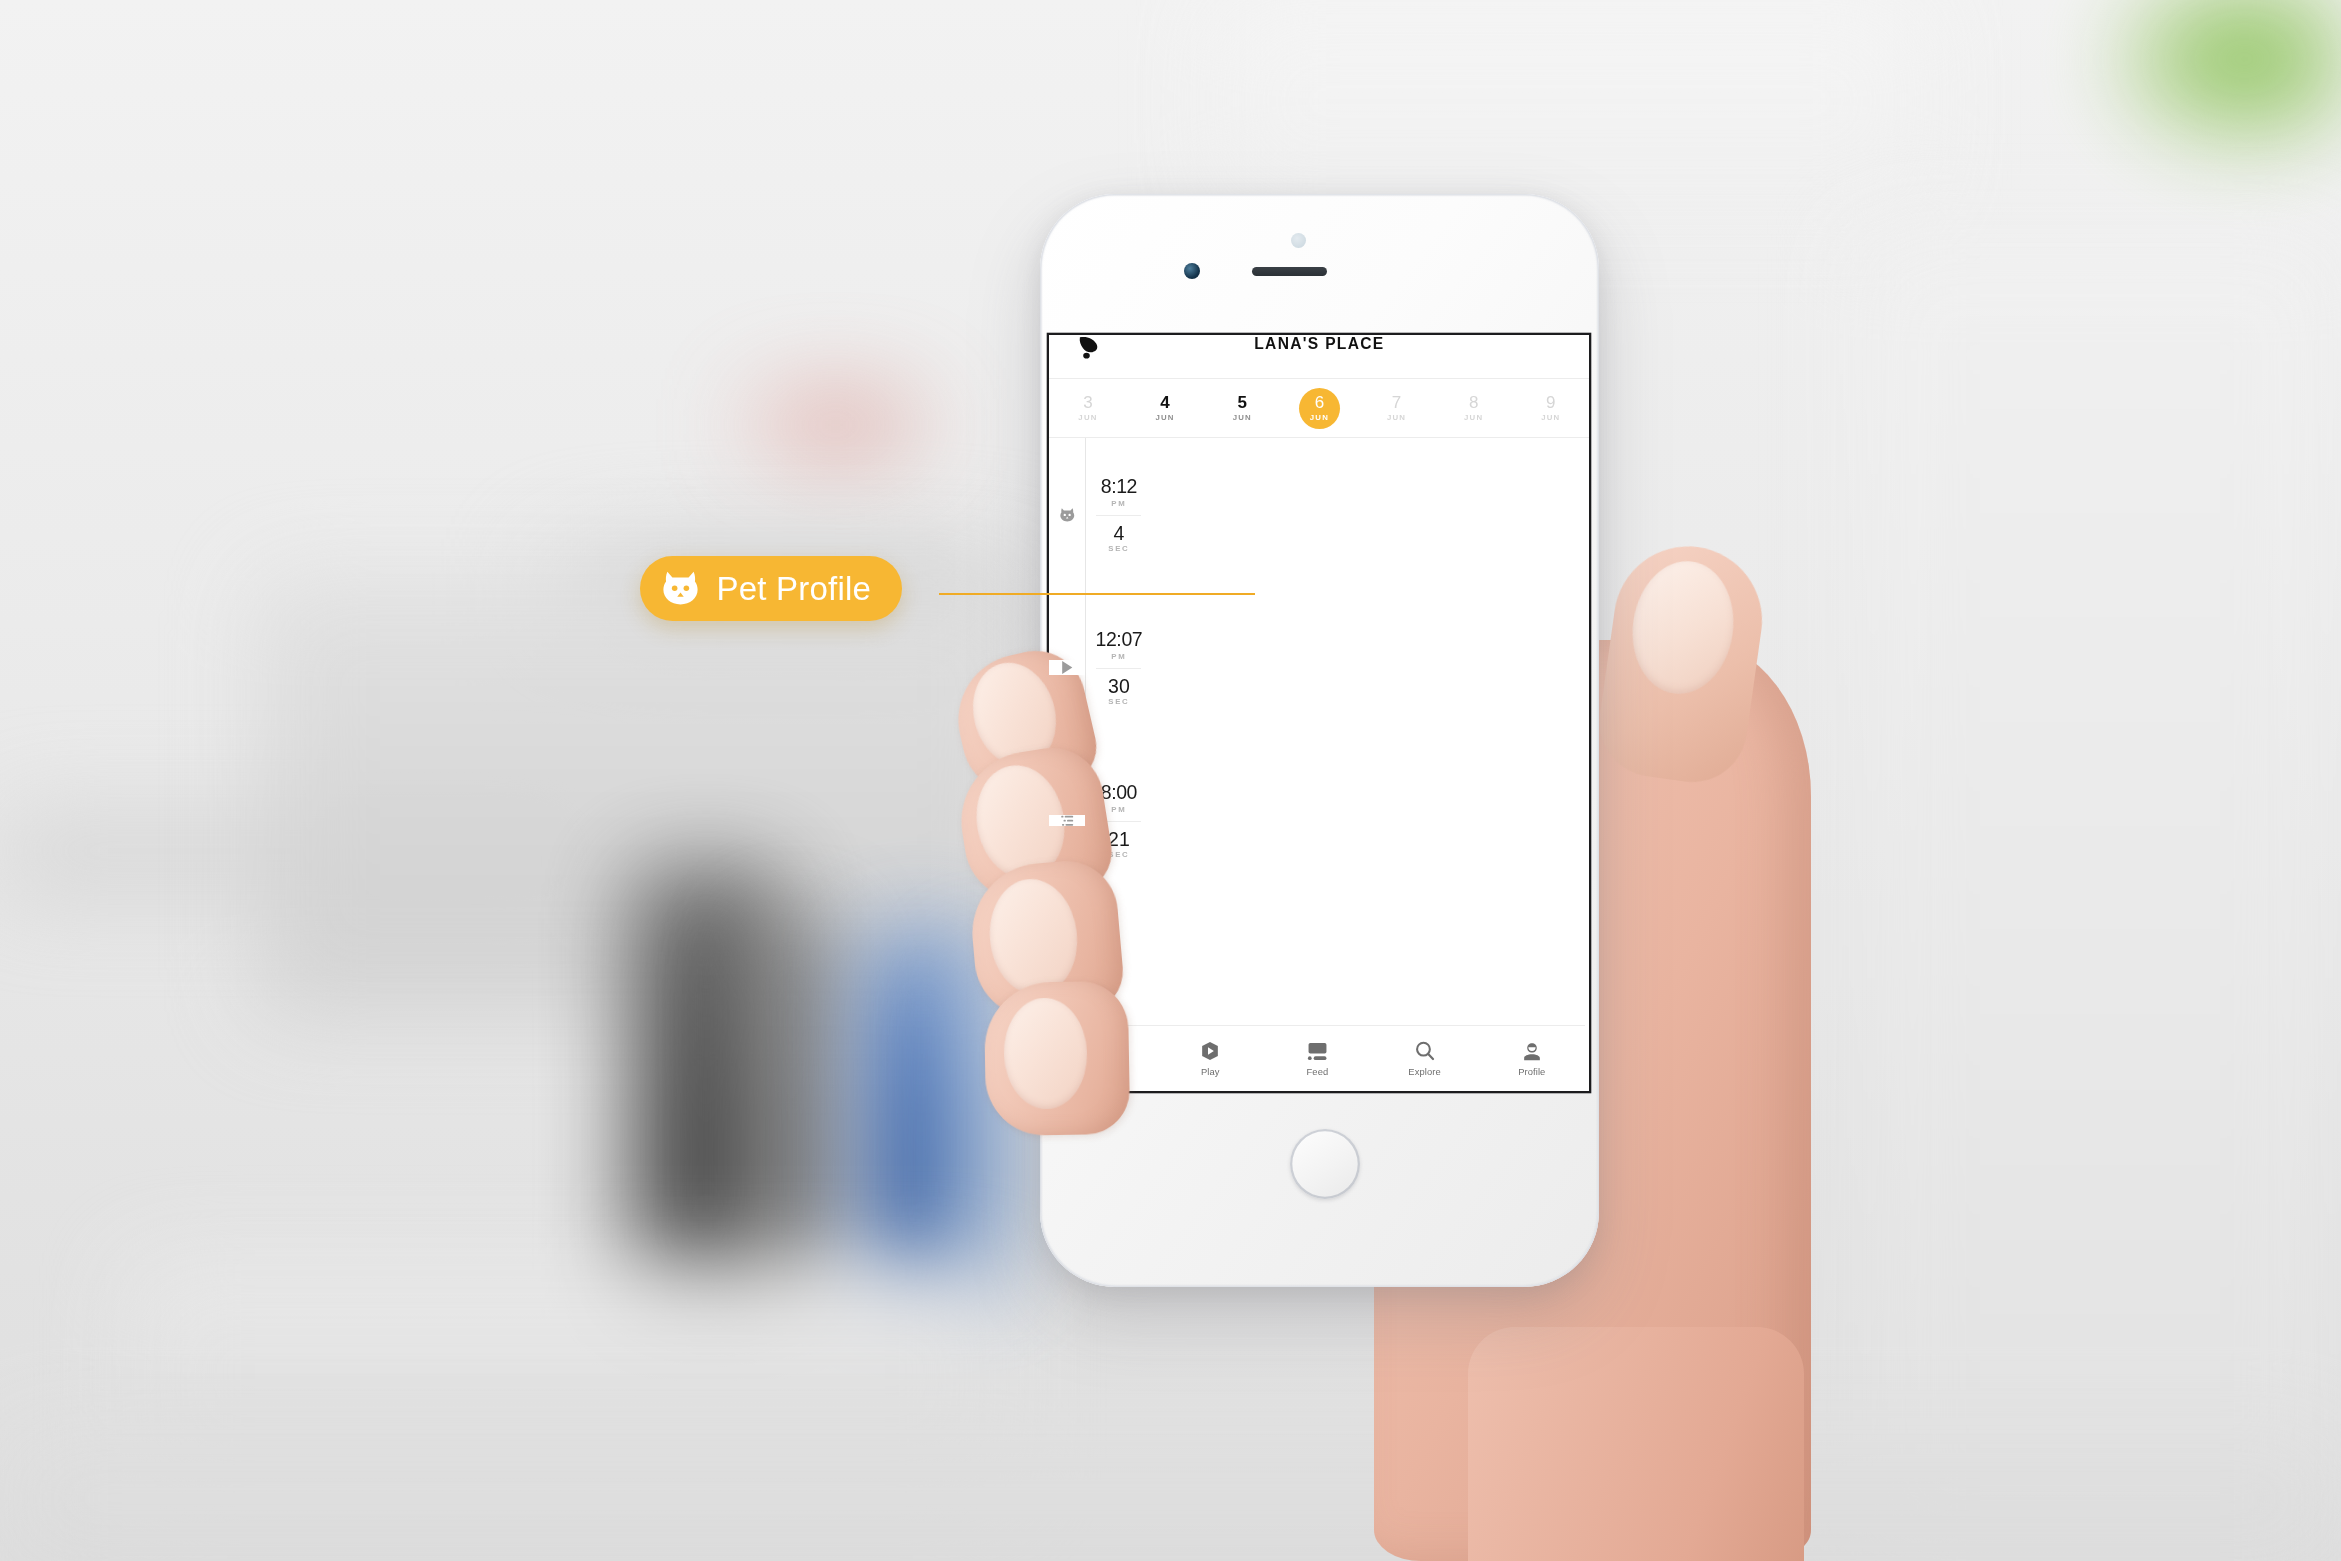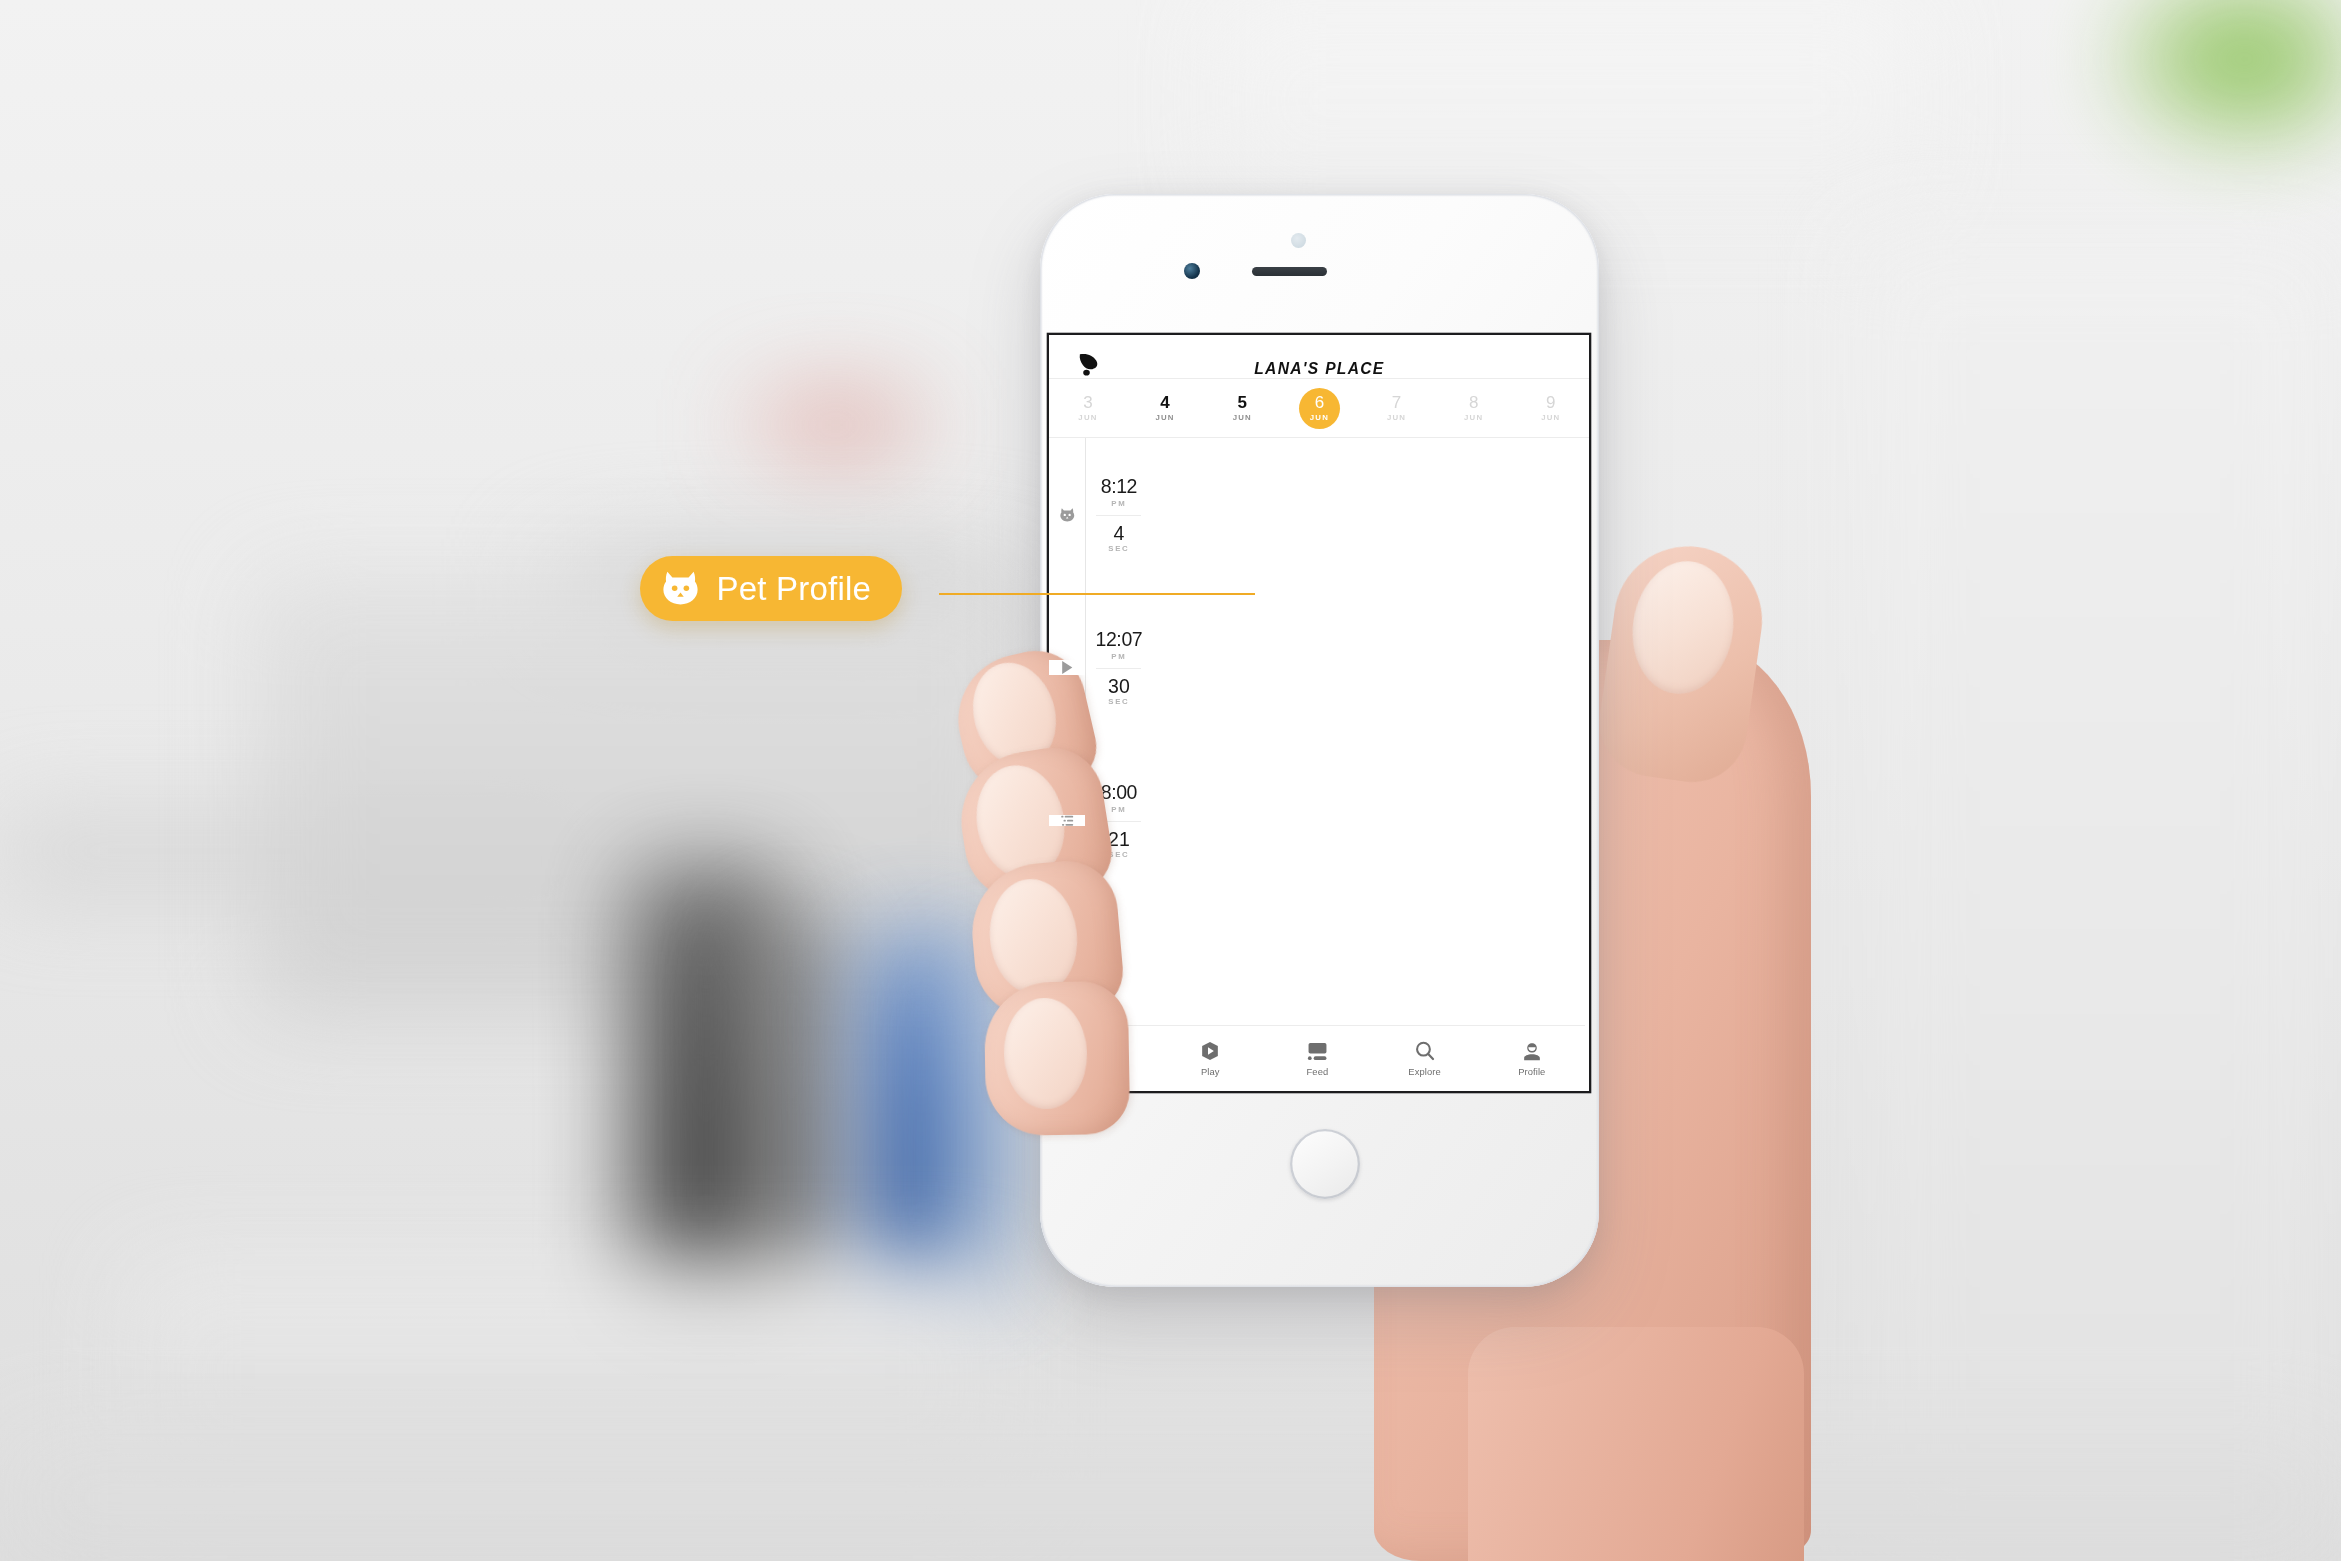--- a/index.html
+++ b/index.html
@@ -186,22 +186,22 @@
     padding:1.2px; position:relative;
   }
   .batt::after {
     content:""; position:absolute; right:-3.5px; top:3.4px;
     width:2px; height:4.7px; background:#0b0b0b; border-radius:0 1.6px 1.6px 0;
   }
   .batt span { display:block; height:100%; width:100%; background:#0b0b0b; border-radius:1.2px; }
 
   
   .appbar {
-    height:44px; display:flex; align-items:flex-end; padding:0 27px;
-    border-bottom:0.8px solid #ececec; position:relative;font-style:italic;
+    height:44px; display:flex; align-items:flex-start; padding:0 27px;
+    border-bottom:0.8px solid #ececec; position:relative;
   }
   .logo { width:28px; height:26.5px; position:relative; }
   .app-title {
     position:absolute; left:0; right:0; text-align:center;
     font-size:15.6px; font-weight:700; letter-spacing:1.3px; color:#111;
   }
 
   
   .datestrip {
     display:flex; align-items:center; height:59px;

